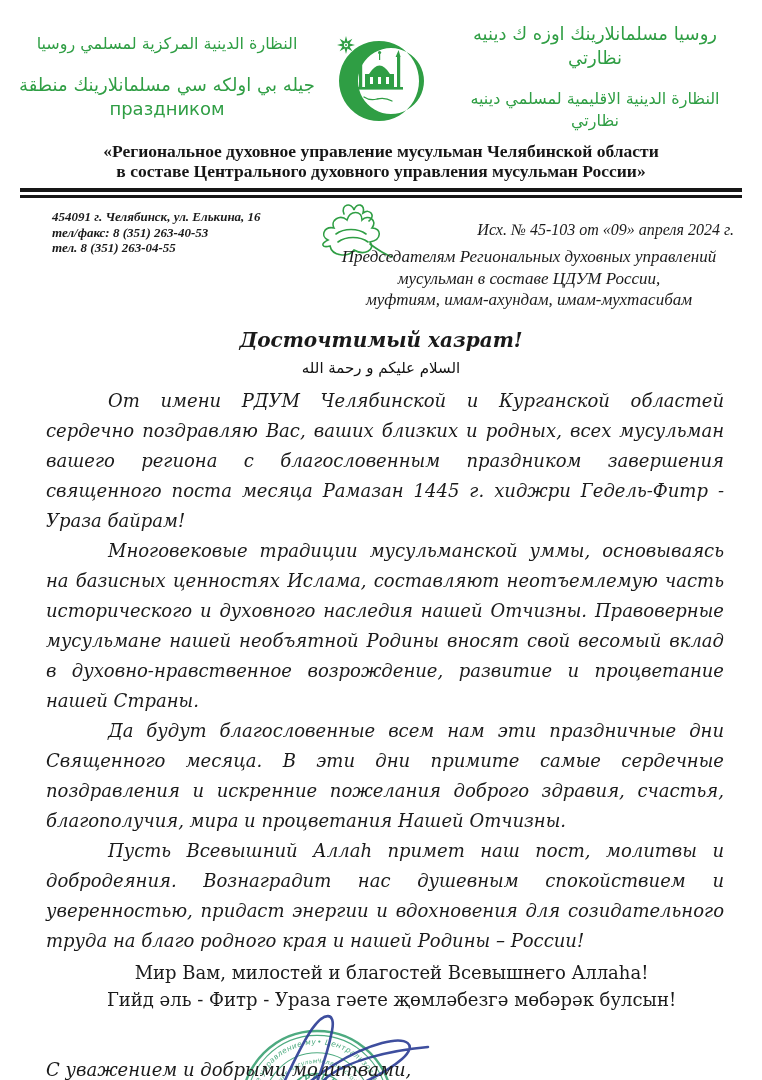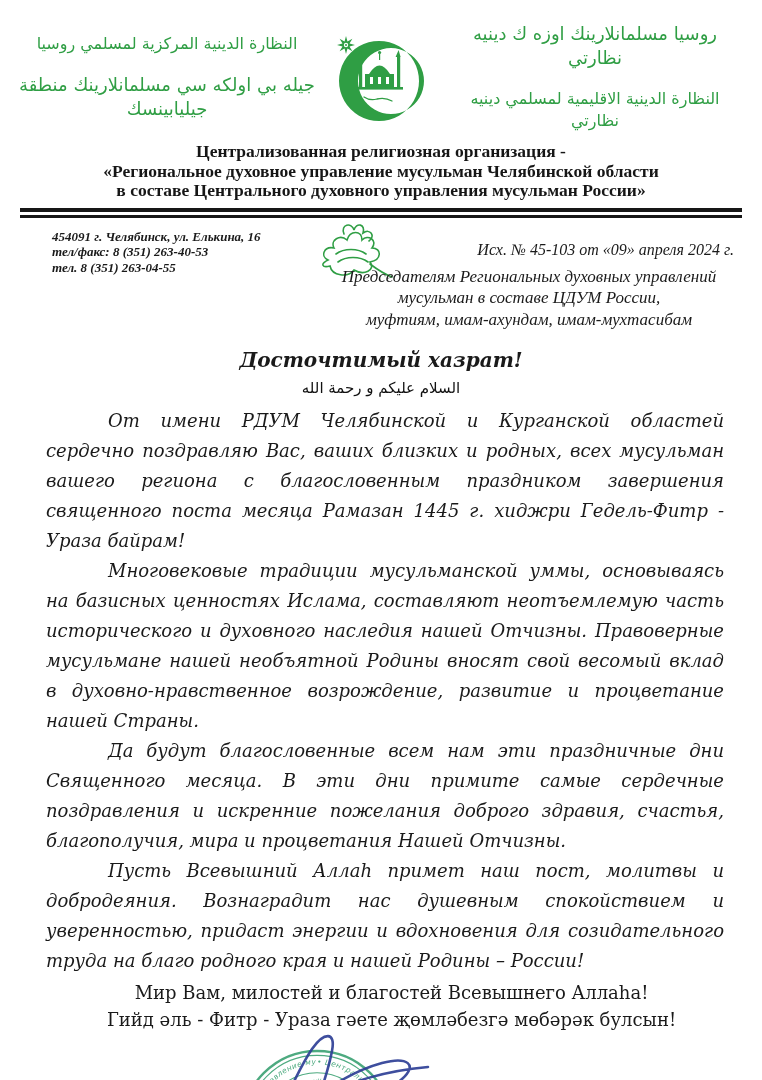--- a/index.html
+++ b/index.html
@@ -74,21 +74,21 @@
   .signature{position:absolute;left:232px;top:-14px;}
 </style>
 </head>
 <body>
 
 <div class="page">
 
   <div class="arab-header">
     <div class="arab-col arab-left">
       <div class="l1">النظارة الدينية المركزية لمسلمي روسيا</div>
-      <div class="l2">جيله بي اولكه سي مسلمانلارينك منطقة جيليابينسك</div>
+      <div class="l2">جيله بي اولكه سي مسلمانلارينك منطقة праздником</div>
     </div>
 
     <div class="logo-wrap">
       <svg width="118" height="96" viewBox="0 0 118 96">
 
         <polygon fill="#2f9e44" points="33,16 27.5,17.5 30.36,22.36 25.45,19.51 24,25 22.55,19.51 17.64,22.36 20.49,17.45 15,16 20.49,14.55 17.64,9.64 22.55,12.49 24,7 25.45,12.49 30.36,9.64 27.51,14.55"></polygon>
         <circle cx="24" cy="16" r="2.2" fill="#ffffff"></circle>
         <circle cx="24" cy="16" r="1" fill="#2f9e44"></circle>
 
         <path fill="#2f9e44" fill-rule="evenodd" d="M57,12 a40,40 0 1,0 0.01,0 Z M69,19 a33,33 0 1,1 -0.01,0 Z"></path>
@@ -114,21 +114,20 @@
       </svg>
     </div>
 
     <div class="arab-col arab-right">
       <div class="l2">روسيا مسلمانلارينك اوزه ك دينيه نظارتي</div>
       <div class="l1">النظارة الدينية الاقليمية لمسلمي دينيه نظارتي</div>
     </div>
   </div>
 
   <div class="org-title">
-    <div>Централизованная религиозная организация -</div>
     <div>«Региональное духовное управление мусульман Челябинской области</div>
     <div>в составе Центрального духовного управления мусульман России»</div>
   </div>
 
   <div class="rule"></div>
 
   <div class="info">
     <div class="addr">
       <div>454091 г. Челябинск, ул. Елькина, 16</div>
       <div>тел/факс: 8 (351) 263-40-53</div>

